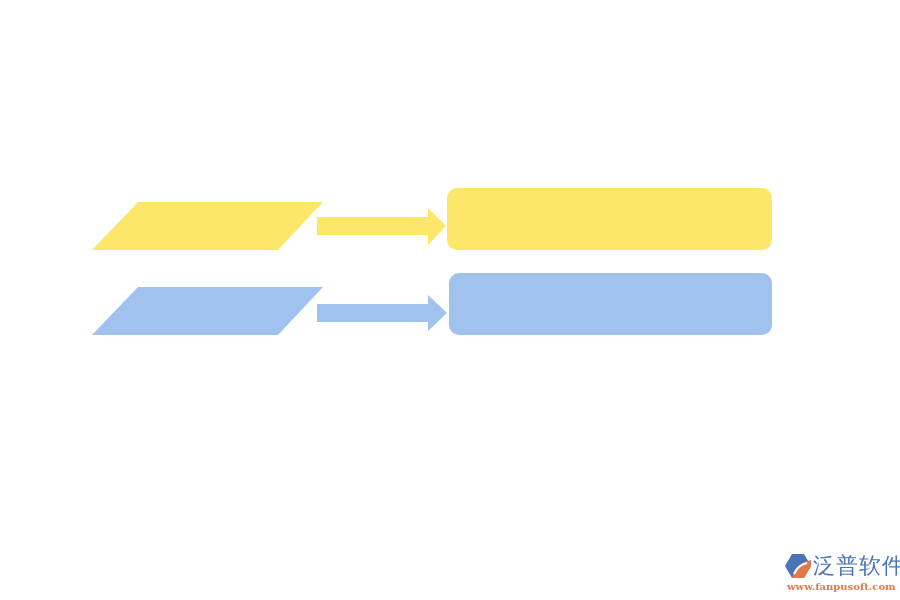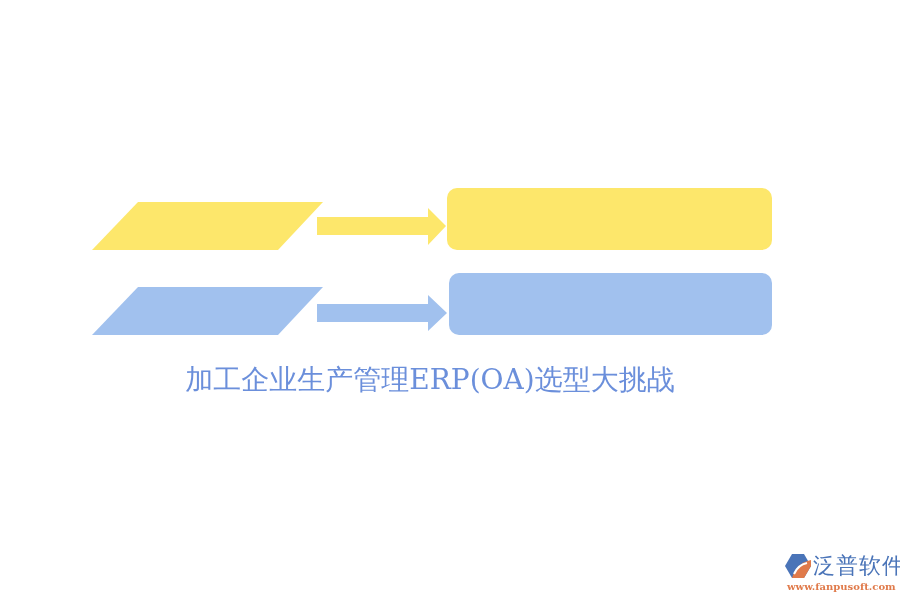--- a/index.html
+++ b/index.html
@@ -84,21 +84,20 @@
   </g>
 
   <g>
     <polygon points="138,287 323,287 278,335 92,335" fill="#a1c1ee"></polygon>
     <polygon points="317,304 428,304 428,295 447,313 428,331 428,322 317,322" fill="#a1c1ee"></polygon>
     <rect x="449" y="273" width="323" height="62" rx="10" ry="10" fill="#a1c1ee"></rect>
   </g>
 </svg>
 
 <div class="title-block">
-  <span class="title-line">加工企业生产管理ERP(OA)选型大挑战</span>
 </div>
 
 <div class="logo">
   <svg class="logo-mark" viewBox="0 0 26 24" xmlns="http://www.w3.org/2000/svg">
     <polygon points="7,0 19,0 26,12 19,24 7,24 0,12" fill="#4a74b8"></polygon>
     <path d="M7,24 C10,14 16,8 26,6 L26,12 L19,24 Z" fill="#e07a4a"></path>
     <path d="M9,20 C12,13 17,10 22,9" stroke="#ffffff" stroke-width="2" fill="none"></path>
   </svg>
   <span class="logo-name">泛普软件</span>
   <span class="logo-url">www.fanpusoft.com</span>

